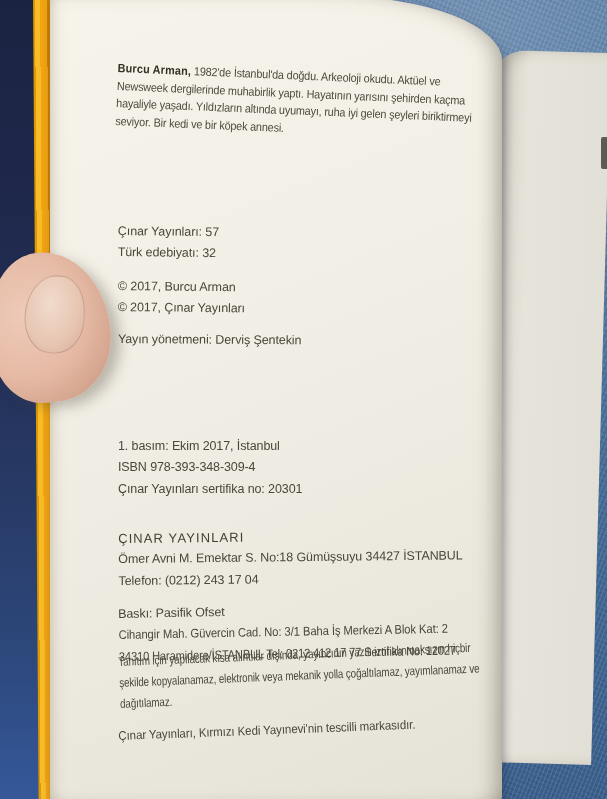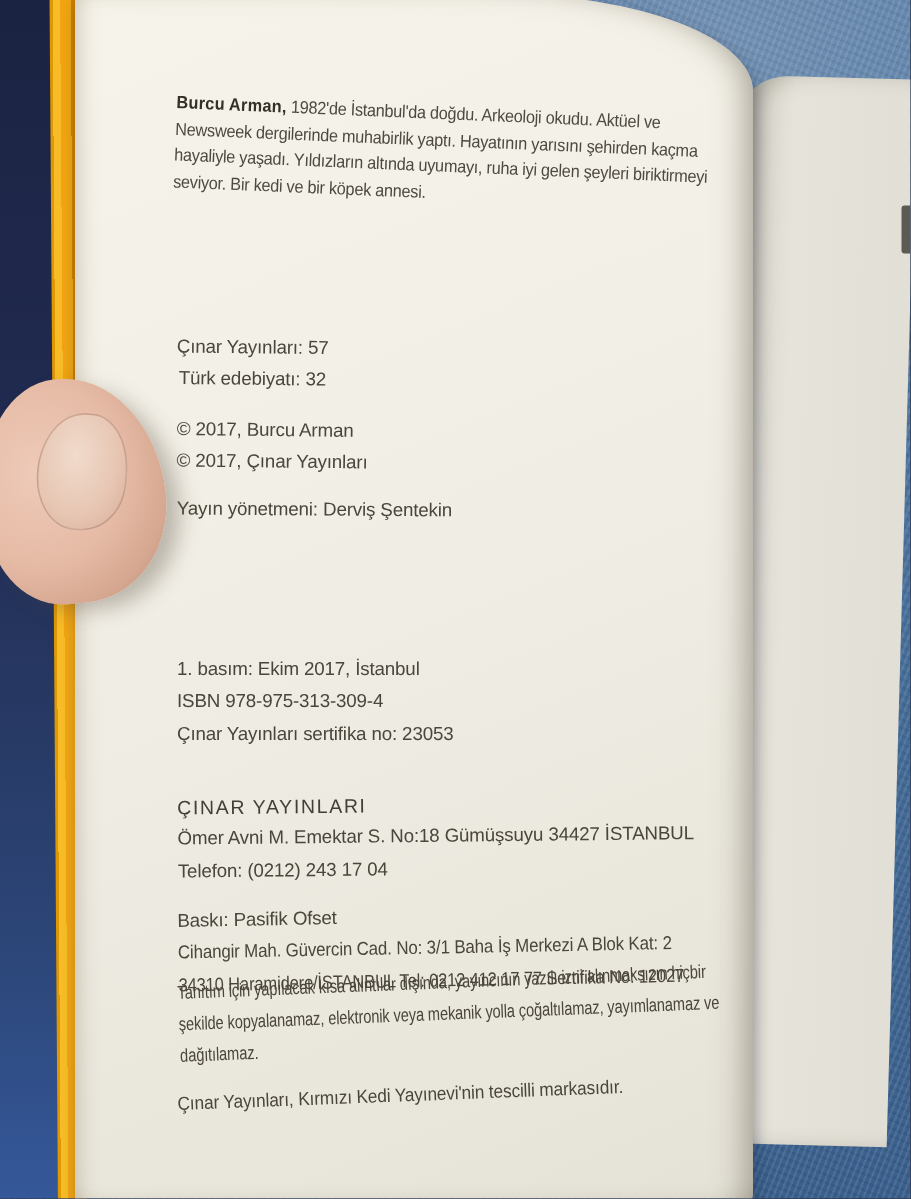--- a/index.html
+++ b/index.html
@@ -45,21 +45,21 @@
                inset 0 -10px 16px -10px rgba(120,112,95,.35),
                2px 4px 10px rgba(25,35,60,.35);
   }
   
   .tb { position:absolute; left:68px; color:#4b463c; font-size:12.5px; line-height:21.4px;
         transform-origin:0 0; letter-spacing:-0.1px; }
   .ln { display:block; white-space:nowrap; transform-origin:0 50%; }
   .bio { top:64px; font-size:11.8px; line-height:17.6px; letter-spacing:-0.2px; transform:rotate(2.4deg); color:#4f4a40; }
   .bio .ln { transform:scaleX(.92); }
   .bio .author { font-weight:bold; color:#353026; letter-spacing:.2px; }
-  .series    { top:225px; transform:rotate(.6deg);text-align:center; }
+  .series    { top:225px; transform:rotate(.6deg); }
   .copyright { top:280px; transform:rotate(.6deg); }
   .director  { top:333px; transform:rotate(.4deg); }
   .credits   { top:360px; transform:rotate(.3deg); line-height:22.2px; }
   .edition   { top:440px; }
   .publisher { top:532px; transform:rotate(-.6deg); }
   .pub-title { font-size:13px; letter-spacing:1.1px; color:#444036; }
   .printing  { top:608px; transform:rotate(-1.1deg); }
   .legal     { top:656px; transform:rotate(-2.3deg); line-height:21px; }
   .legal .ln { transform:scaleX(.78); }
   .trademark { top:730px; transform:rotate(-2.2deg); }
@@ -110,22 +110,22 @@
       <span class="ln">© 2017, Çınar Yayınları</span>
     </div>
 
     <div class="tb director">
       <span class="ln">Yayın yönetmeni: Derviş Şentekin</span>
     </div>
 
 
     <div class="tb edition">
       <span class="ln">1. basım: Ekim 2017, İstanbul</span>
-      <span class="ln">ISBN 978-975-313-309-4</span>
-      <span class="ln">Çınar Yayınları sertifika no: 23053</span>
+      <span class="ln">ISBN 978-393-348-309-4</span>
+      <span class="ln">Çınar Yayınları sertifika no: 20301</span>
     </div>
 
     <div class="tb publisher">
       <span class="ln pub-title">ÇINAR YAYINLARI</span>
       <span class="ln">Ömer Avni M. Emektar S. No:18 Gümüşsuyu 34427 İSTANBUL</span>
       <span class="ln">Telefon: (0212) 243 17 04</span>
     </div>
 
     <div class="tb printing">
       <span class="ln">Baskı: Pasifik Ofset</span>

